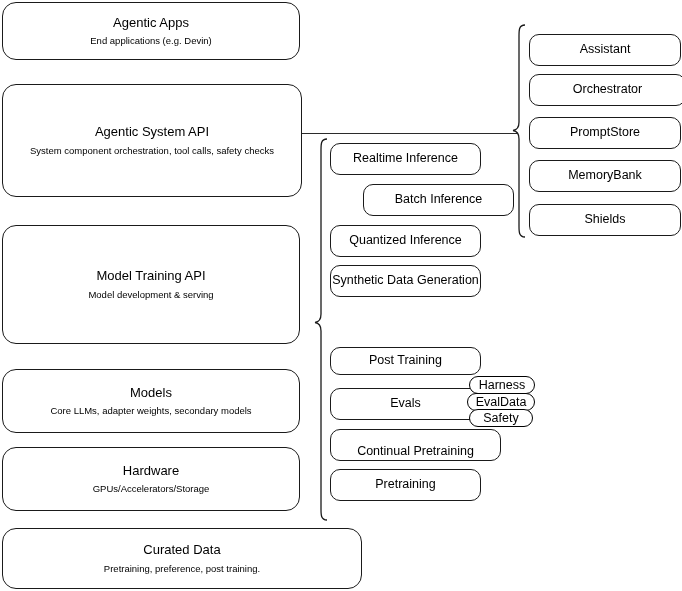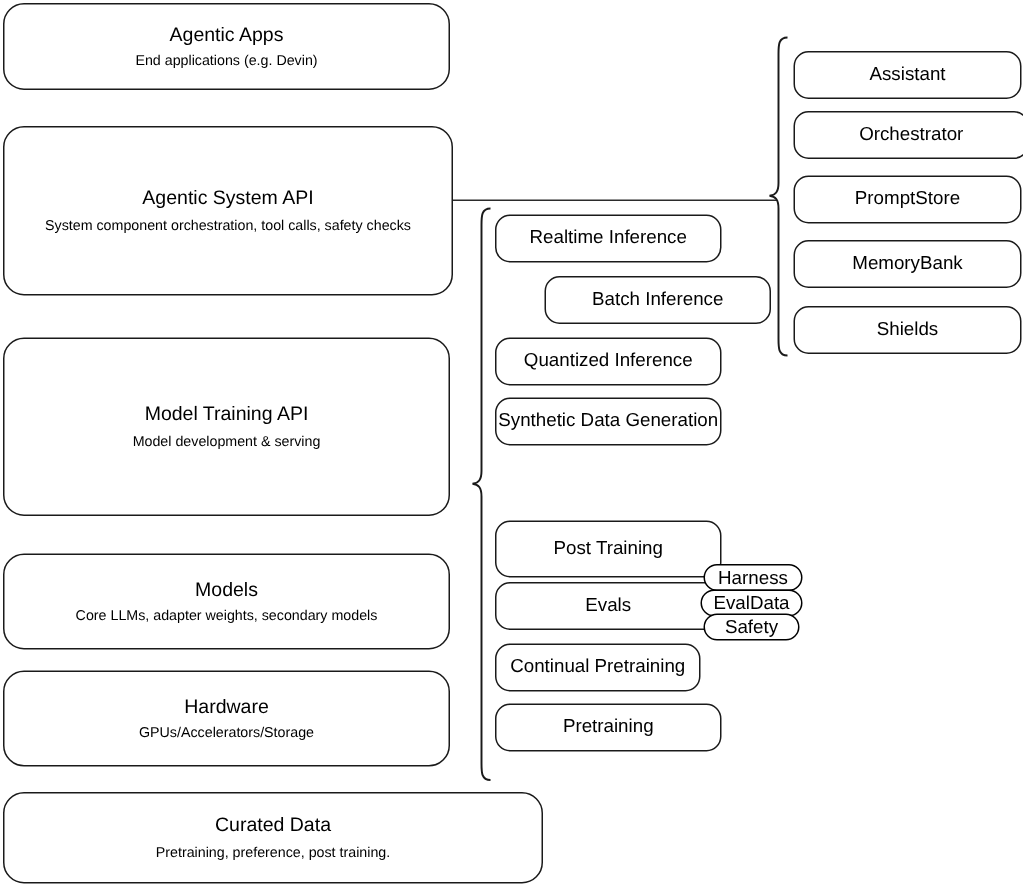--- a/index.html
+++ b/index.html
@@ -139,27 +139,27 @@
   </div>
   <div class="box cap-box" style="left:330px; top:184px; width:151px; height:32px;margin-left:33px;">
     <div class="title">Batch Inference</div>
   </div>
   <div class="box cap-box" style="left:330px; top:225px; width:151px; height:32px;">
     <div class="title">Quantized Inference</div>
   </div>
   <div class="box cap-box" style="left:330px; top:265px; width:151px; height:32px;">
     <div class="title">Synthetic Data Generation</div>
   </div>
-  <div class="box cap-box" style="left:330px; top:347px; width:151px; height:38px;">
+  <div class="box cap-box" style="left:330px; top:347px; width:151px; height:28px;">
     <div class="title">Post Training</div>
   </div>
   <div class="box cap-box" style="left:330px; top:388px; width:151px; height:32px;">
     <div class="title">Evals</div>
   </div>
-  <div class="box cap-box" style="left:330px; top:429px; width:137px; height:32px;">
+  <div class="box cap-box" style="left:330px; top:429px; width:171px; height:32px;justify-content:flex-end;">
     <div class="title">Continual Pretraining</div>
   </div>
   <div class="box cap-box" style="left:330px; top:469px; width:151px; height:32px;">
     <div class="title">Pretraining</div>
   </div>
 
   <div class="pill" style="left:469px; top:376px; width:66px; height:18px;">
     <span>Harness</span>
   </div>
   <div class="pill" style="left:467px; top:393px; width:68px; height:18px;">

